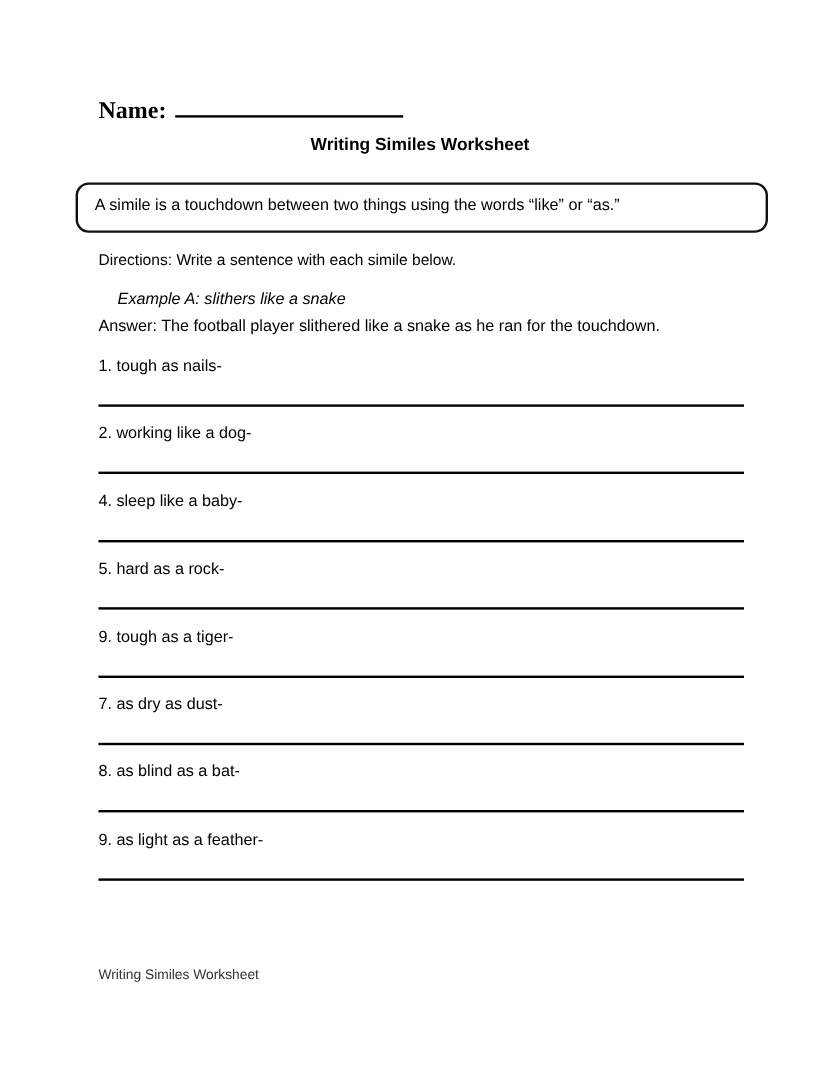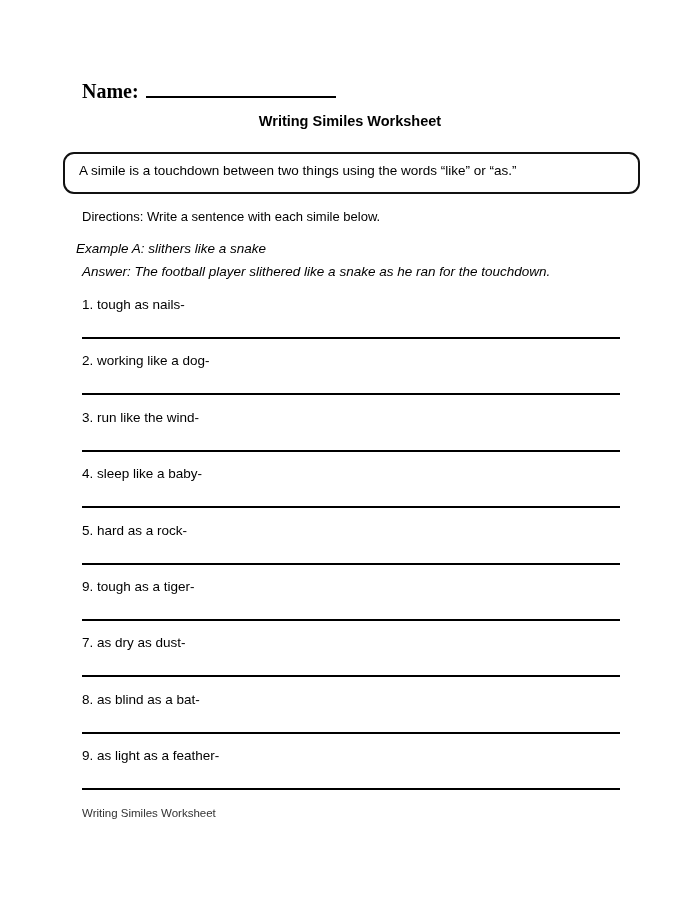--- a/index.html
+++ b/index.html
@@ -63,31 +63,30 @@
     font-size: 13.5px;
   }
   .directions {
     position: absolute;
     left: 82px;
     top: 209px;
     font-size: 13px;
   }
   .example-prompt {
     position: absolute;
-    left: 76px;
+    left: 98px;
     top: 241px;
     font-size: 13.5px;
     font-style: italic;
   }
   .example-answer {
     position: absolute;
     left: 82px;
     top: 264px;
     font-size: 13.5px;
-    font-style: italic;
   }
   
   .items {
     position: absolute;
     left: 82px;
     top: 295px;
     width: 538px;
   }
   .item-row {
     position: relative;
@@ -138,24 +137,20 @@
   <div class="items">
     <div class="item-row">
       <div class="item-text">1. tough as nails-</div>
       <div class="item-line"></div>
     </div>
     <div class="item-row">
       <div class="item-text">2. working like a dog-</div>
       <div class="item-line"></div>
     </div>
     <div class="item-row">
-      <div class="item-text">3. run like the wind-</div>
-      <div class="item-line"></div>
-    </div>
-    <div class="item-row">
       <div class="item-text">4. sleep like a baby-</div>
       <div class="item-line"></div>
     </div>
     <div class="item-row">
       <div class="item-text">5. hard as a rock-</div>
       <div class="item-line"></div>
     </div>
     <div class="item-row">
       <div class="item-text">9. tough as a tiger-</div>
       <div class="item-line"></div>

